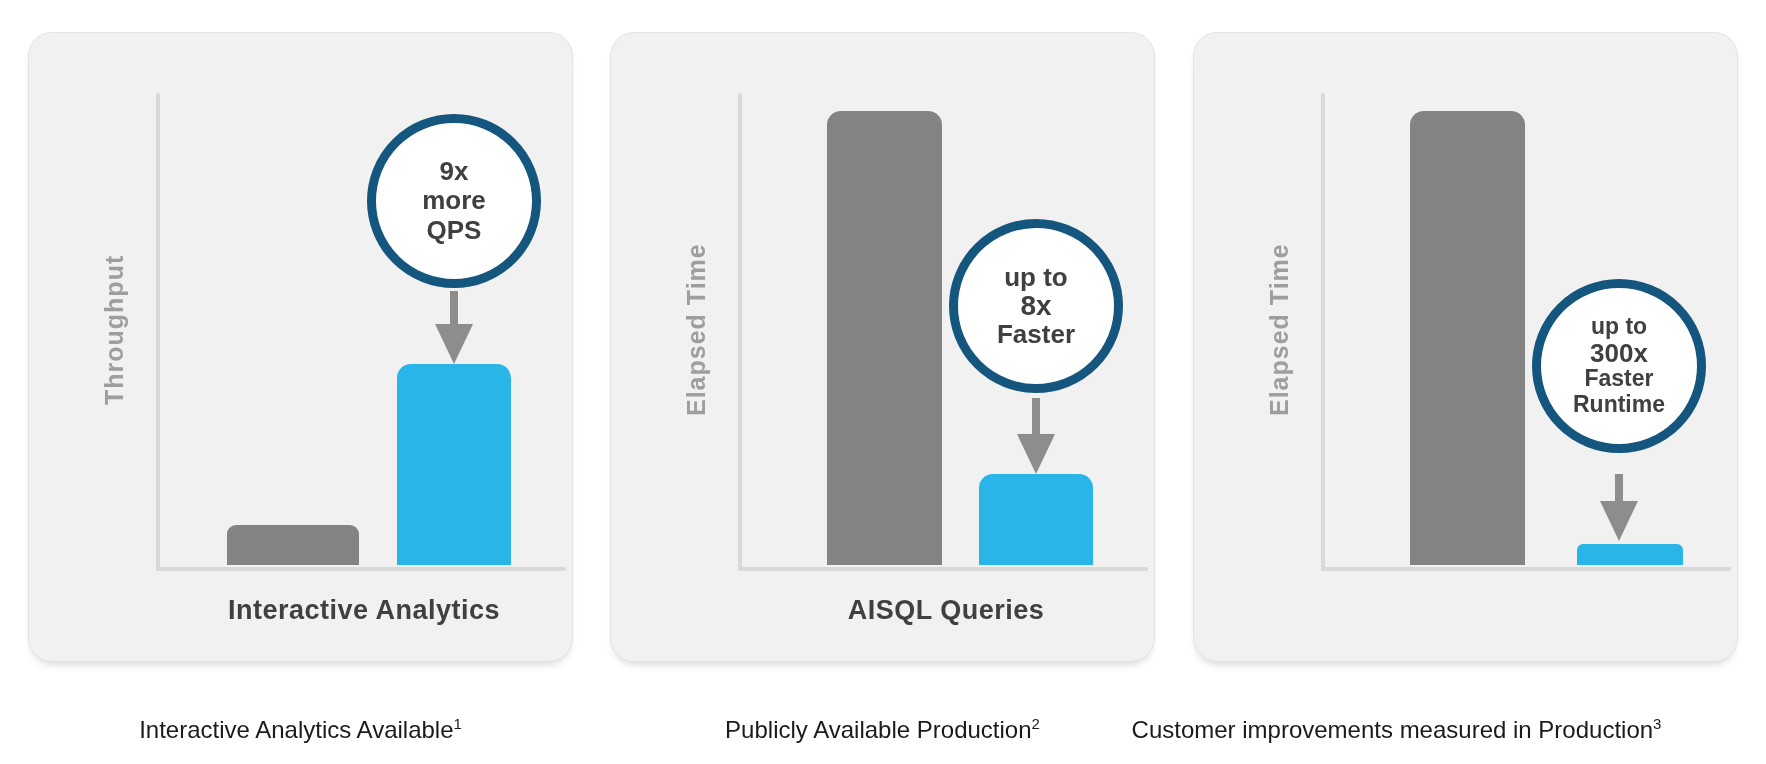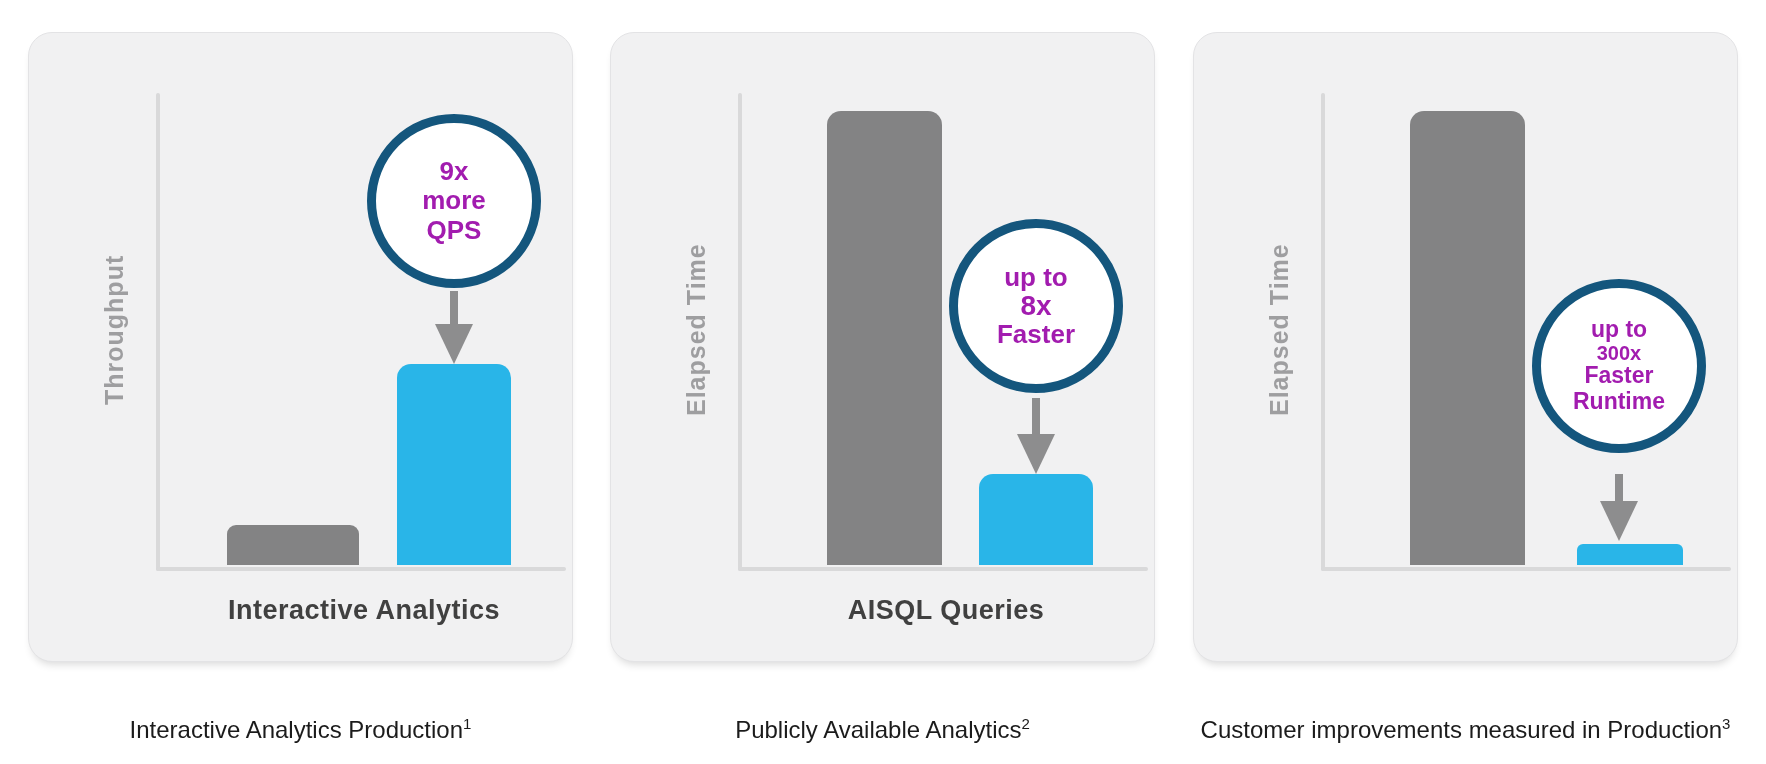--- a/index.html
+++ b/index.html
@@ -35,40 +35,40 @@
   .bar-blue{left:368px;width:114px;background:#29b5e8;border-radius:14px 14px 0 0;}
   .c3 .bar-blue{left:383px;width:106px;border-radius:6px 6px 0 0;}
 
   .badge{
     position:absolute;left:338px;width:174px;height:174px;border-radius:50%;
     background:#ffffff;border:9px solid #14567d;box-sizing:border-box;
     display:flex;align-items:center;justify-content:center;text-align:center;
   }
   .c1 .badge{top:81px}.c2 .badge{top:186px}.c3 .badge{top:246px}
   .badge-inner{display:block;}
-  .badge-line{color:#a21caf;font-weight:bold;font-size:26px;line-height:1.12;white-space:nowrap;}
+  .badge-line{color:#404040;font-weight:bold;font-size:26px;line-height:1.12;white-space:nowrap;}
   .badge-line.lg{font-size:28px;line-height:1.02;}
   .c3 .badge-line{font-size:23px;line-height:1.12;}
-  .c3 .badge-line.lg{font-size:20px;line-height:1.02;}
+  .c3 .badge-line.lg{font-size:26px;line-height:1.02;}
 
   .arrow{position:absolute;left:406px;width:38px;}
   .c1 .arrow{top:258px}.c2 .arrow{top:365px}.c3 .arrow{top:441px}
   .arrow-shaft{width:8px;background:#8d8d8e;margin:0 auto;}
   .c1 .arrow-shaft{height:33px}.c2 .arrow-shaft{height:36px}.c3 .arrow-shaft{height:27px}
   .arrow-head{
     width:0;height:0;margin:0 auto;
     border-left:19px solid transparent;border-right:19px solid transparent;
     border-top:40px solid #8d8d8e;
   }
 
   .caption{
     position:absolute;top:716px;width:545px;text-align:center;
     font-size:24px;color:#1b1b1b;white-space:nowrap;
   }
-  .cap1{left:28px}.cap2{left:610px}.cap3{left:1193px}
+  .cap1{left:28px}.cap2{left:610px}.cap3{left:1124px}
   .caption sup{font-size:15px;line-height:0;vertical-align:super;}
 </style>
 </head>
 <body>
 
 <div class="stage">
 
   <div class="card c1">
     <div class="ylabel">Throughput</div>
     <div class="yaxis"></div>
@@ -122,17 +122,17 @@
         <div class="badge-line">Faster</div>
         <div class="badge-line">Runtime</div>
       </div>
     </div>
     <div class="arrow">
       <div class="arrow-shaft"></div>
       <div class="arrow-head"></div>
     </div>
   </div>
 
-  <div class="caption cap1"><span>Interactive Analytics Production</span><sup>1</sup></div>
-  <div class="caption cap2"><span>Publicly Available Analytics</span><sup>2</sup></div>
+  <div class="caption cap1"><span>Interactive Analytics Available</span><sup>1</sup></div>
+  <div class="caption cap2"><span>Publicly Available Production</span><sup>2</sup></div>
   <div class="caption cap3"><span>Customer improvements measured in Production</span><sup>3</sup></div>
 
 </div>
 
 </body></html>

